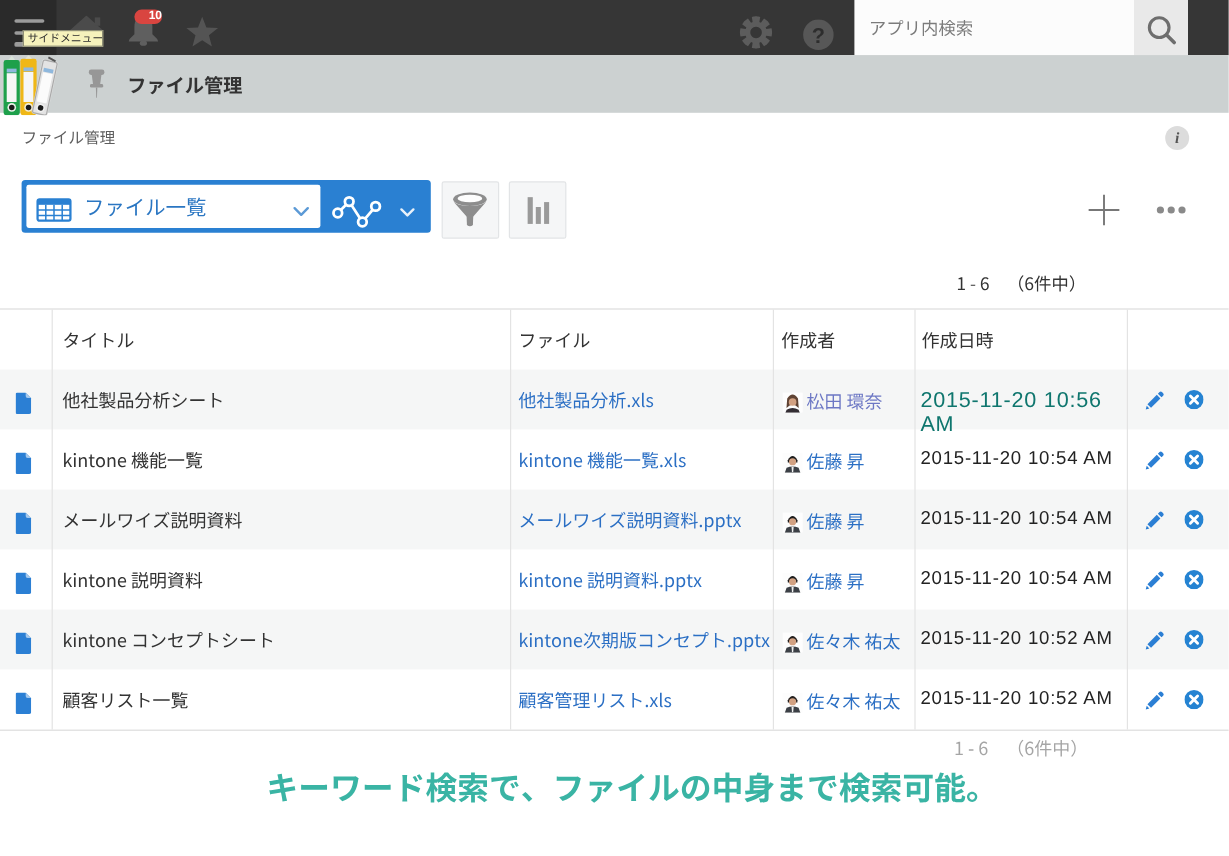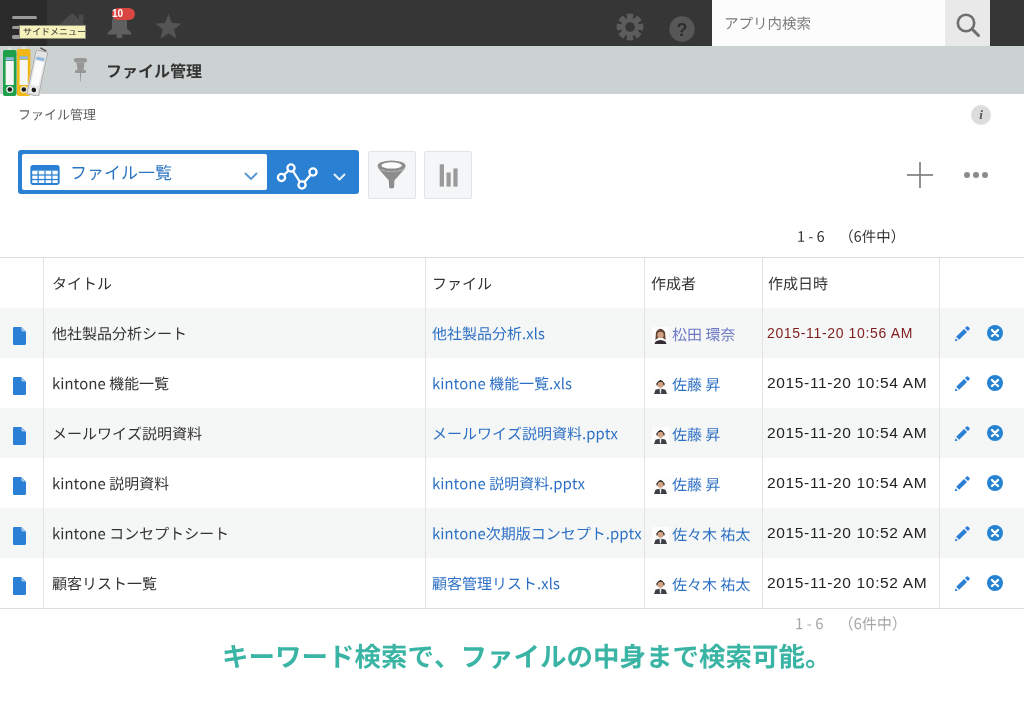--- a/index.html
+++ b/index.html
@@ -7,21 +7,21 @@
 <div class="abs" style="left:11.5px;top:35.4px;width:25.5px;height:3.2px;background:#9b9b9b;border-radius:1.6px"></div>
 <svg style="position:absolute;left:58px;top:13px" width="28" height="24" viewBox="0 0 28 24">
     <path fill="#4b4b4b" d="M14 0 L28 12.5 L23.5 12.5 L23.5 24 L4.5 24 L4.5 12.5 L0 12.5 Z"></path>
     <rect fill="#4b4b4b" x="21" y="1.5" width="4.5" height="7"></rect>
   </svg>
 <svg style="position:absolute;left:107px;top:13px" width="25" height="26" viewBox="0 0 25 26">
     <path fill="#5f5f5f" d="M12.5 0 C17.5 0 20 4 20 9.5 L20 15.5 L24 19.5 L24.8 21.5 L0.2 21.5 L1 19.5 L5 15.5 L5 9.5 C5 4 7.5 0 12.5 0 Z"></path>
     <ellipse fill="#5f5f5f" cx="12.5" cy="23" rx="3" ry="2.2"></ellipse>
   </svg>
 <div class="abs" style="left:112px;top:7.5px;width:23px;height:12.5px;background:#d94540;border-radius:6.5px"></div>
-<div class="abs" style="left:112px;top:7.5px;width:23px;height:12.5px;color:#fff;font-size:10px;font-weight:bold;text-align:left;line-height:12.5px">10</div>
+<div class="abs" style="left:112px;top:7.5px;width:23px;height:12.5px;color:#fff;font-size:10px;font-weight:bold;text-align:right;line-height:12.5px">10</div>
 <svg style="position:absolute;left:155px;top:14px" width="27" height="25" viewBox="0 0 27 25">
     <path fill="#545454" d="M13.5 0 L17 8.9 L26.7 9.4 L19.1 15.4 L21.6 24.7 L13.5 19.5 L5.4 24.7 L7.9 15.4 L0.3 9.4 L10 8.9 Z"></path>
   </svg>
 <svg style="position:absolute;left:616px;top:13px" width="28" height="28" viewBox="0 0 28 28">
     <path fill="#5c5c5c" fill-rule="evenodd" d="M14.0 0.6 L14.7 0.6 L15.4 0.7 L16.1 0.8 L16.8 0.9 L17.5 1.1 L16.8 5.4 L17.2 5.6 L17.7 5.8 L18.1 6.0 L20.7 2.4 L21.3 2.8 L21.9 3.2 L22.4 3.6 L23.0 4.0 L23.5 4.5 L24.0 5.0 L24.4 5.6 L24.8 6.1 L25.2 6.7 L25.6 7.3 L22.0 9.9 L22.2 10.3 L22.4 10.8 L22.6 11.2 L26.9 10.5 L27.1 11.2 L27.2 11.9 L27.3 12.6 L27.4 13.3 L27.4 14.0 L27.4 14.7 L27.3 15.4 L27.2 16.1 L27.1 16.8 L26.9 17.5 L22.6 16.8 L22.4 17.2 L22.2 17.7 L22.0 18.1 L25.6 20.7 L25.2 21.3 L24.8 21.9 L24.4 22.4 L24.0 23.0 L23.5 23.5 L23.0 24.0 L22.4 24.4 L21.9 24.8 L21.3 25.2 L20.7 25.6 L18.1 22.0 L17.7 22.2 L17.2 22.4 L16.8 22.6 L17.5 26.9 L16.8 27.1 L16.1 27.2 L15.4 27.3 L14.7 27.4 L14.0 27.4 L13.3 27.4 L12.6 27.3 L11.9 27.2 L11.2 27.1 L10.5 26.9 L11.2 22.6 L10.8 22.4 L10.3 22.2 L9.9 22.0 L7.3 25.6 L6.7 25.2 L6.1 24.8 L5.6 24.4 L5.0 24.0 L4.5 23.5 L4.0 23.0 L3.6 22.4 L3.2 21.9 L2.8 21.3 L2.4 20.7 L6.0 18.1 L5.8 17.7 L5.6 17.2 L5.4 16.8 L1.1 17.5 L0.9 16.8 L0.8 16.1 L0.7 15.4 L0.6 14.7 L0.6 14.0 L0.6 13.3 L0.7 12.6 L0.8 11.9 L0.9 11.2 L1.1 10.5 L5.4 11.2 L5.6 10.8 L5.8 10.3 L6.0 9.9 L2.4 7.3 L2.8 6.7 L3.2 6.1 L3.6 5.6 L4.0 5.0 L4.5 4.5 L5.0 4.0 L5.6 3.6 L6.1 3.2 L6.7 2.8 L7.3 2.4 L9.9 6.0 L10.3 5.8 L10.8 5.6 L11.2 5.4 L10.5 1.1 L11.2 0.9 L11.9 0.8 L12.6 0.7 L13.3 0.6 Z M 14.0 9.2 a 4.8 4.8 0 1 0 0.1 0 Z"></path>
   </svg>
 <svg style="position:absolute;left:669px;top:16px" width="26" height="26" viewBox="0 0 26 26">
     <circle fill="#575757" cx="13" cy="13" r="12.7"></circle>
     <text x="13" y="19.5" font-family="Liberation Sans" font-size="18" font-weight="bold" fill="#2d2d2d" text-anchor="middle">?</text>
   </svg>
@@ -168,21 +168,21 @@
   </svg>
 <svg style="position:absolute;left:652px;top:327.0px" width="17" height="17" viewBox="0 0 17 17">
     <rect width="17" height="17" fill="#fdfdfd"></rect>
     <path d="M4 5 Q8.5 -1.5 13 5 L13.6 13 L11 11 Q8.5 9.5 6 11 L3.4 13 Z" fill="#5f4334"></path>
     <circle cx="8.5" cy="8" r="3.2" fill="#d2a182"></circle>
     <path d="M2.5 17 L3.5 14.5 Q8.5 11.5 13.5 14.5 L14.5 17 Z" fill="#332d33"></path>
   </svg>
 <svg style="position:absolute;left:672.0px;top:326.5px;overflow:visible" width="63.4" height="15.0" viewBox="0 -880 4224 1000">
     <path fill="#6c77c4" d="M546 -821C514 -674 458 -534 380 -445C399 -434 432 -409 445 -396C523 -494 586 -645 623 -805ZM802 -823 734 -801C775 -658 844 -493 910 -400C925 -420 953 -447 972 -460C909 -541 838 -692 802 -823ZM737 -236C771 -183 808 -120 838 -61L560 -45C608 -155 663 -308 704 -430L618 -452C588 -328 533 -155 483 -40L380 -35L393 41L871 7C884 35 894 60 901 82L972 46C941 -37 868 -168 801 -267ZM202 -840V-626H52V-555H193C161 -417 94 -260 27 -175C40 -158 59 -128 67 -108C117 -175 166 -285 202 -399V79H273V-381C307 -331 347 -269 365 -235L411 -294C391 -322 302 -436 273 -468V-555H403V-626H273V-840ZM1097 -771V71H1171V10H1830V71H1907V-771ZM1171 -66V-348H1456V-66ZM1830 -66H1532V-348H1830ZM1171 -423V-698H1456V-423ZM1830 -423H1532V-698H1830ZM2571 -544V-482H3186V-544ZM2701 -369H3046V-268H2701ZM2976 -752H3073V-654H2976ZM2826 -752H2923V-654H2826ZM2681 -752H2774V-654H2681ZM2618 -807V-600H3138V-807ZM2258 -142 2275 -70C2367 -97 2487 -133 2601 -168L2592 -235L2462 -197V-413H2566V-481H2462V-702H2581V-770H2269V-702H2393V-481H2279V-413H2393V-178ZM3108 -202C3075 -176 3019 -138 2976 -113C2950 -143 2928 -176 2911 -210H3116V-426H2634V-210H2816C2732 -136 2607 -68 2500 -34C2515 -20 2535 4 2545 21C2619 -7 2702 -51 2775 -103V80H2846V-159L2864 -175C2920 -58 3015 36 3136 80C3146 62 3168 35 3184 21C3119 2 3062 -31 3014 -74C3060 -97 3117 -130 3161 -161ZM3479 -180C3436 -111 3363 -42 3292 3C3309 13 3338 38 3352 51C3422 0 3501 -79 3551 -158ZM3877 -144C3947 -85 4032 -1 4072 53L4136 12C4094 -41 4007 -123 3936 -180ZM3654 -841C3642 -798 3624 -754 3601 -710H3290V-641H3557C3489 -545 3388 -457 3249 -395C3265 -383 3290 -356 3300 -337C3384 -378 3456 -428 3515 -484C3567 -533 3611 -586 3646 -641H3803C3838 -585 3884 -531 3935 -484C3998 -426 4070 -377 4142 -346C4154 -365 4177 -393 4193 -407C4076 -451 3955 -541 3882 -641H4159V-710H3685C3706 -750 3722 -790 3735 -830ZM3364 -302V-236H3686V-1C3686 12 3682 15 3667 16C3651 17 3598 17 3540 15C3551 34 3563 61 3567 80C3642 80 3690 80 3721 70C3753 59 3762 40 3762 0V-236H4085V-302ZM3935 -484H3515V-417H3935Z"></path>
   </svg>
-<div class="abs" style="left:767px;top:323.0px;width:170px;height:20px;font-size:14px;color:#7f1d1d;line-height:20px;letter-spacing:0.65px">2015-11-20 10:56 AM</div>
+<div class="abs" style="left:767px;top:323.0px;width:170px;height:20px;font-size:18px;color:#0f766e;line-height:20px;letter-spacing:0.65px">2015-11-20 10:56 AM</div>
 <svg style="position:absolute;left:954px;top:324.5px" width="17" height="17" viewBox="0 0 17 17">
     <path fill="#2b7fd4" d="M0.8 16.2 L1.6 13.2 L3.8 15.4 Z"></path>
     <path fill="#2b7fd4" d="M2.2 11.8 L10 4 L13 7 L5.2 14.8 Z"></path>
     <path fill="#2b7fd4" d="M10.9 3.1 L12.3 1.7 Q13.3 0.7 14.3 1.7 L15.3 2.7 Q16.3 3.7 15.3 4.7 L13.9 6.1 Z"></path>
   </svg>
 <svg style="position:absolute;left:987px;top:324.5px" width="16" height="16" viewBox="0 0 16 16">
     <circle cx="8" cy="8" r="8" fill="#2583d2"></circle>
     <path d="M5 5 L11 11 M11 5 L5 11" stroke="#fff" stroke-width="2.4" stroke-linecap="round"></path>
   </svg>
 <svg style="position:absolute;left:12.5px;top:376.5px" width="13" height="18" viewBox="0 0 13 18">

